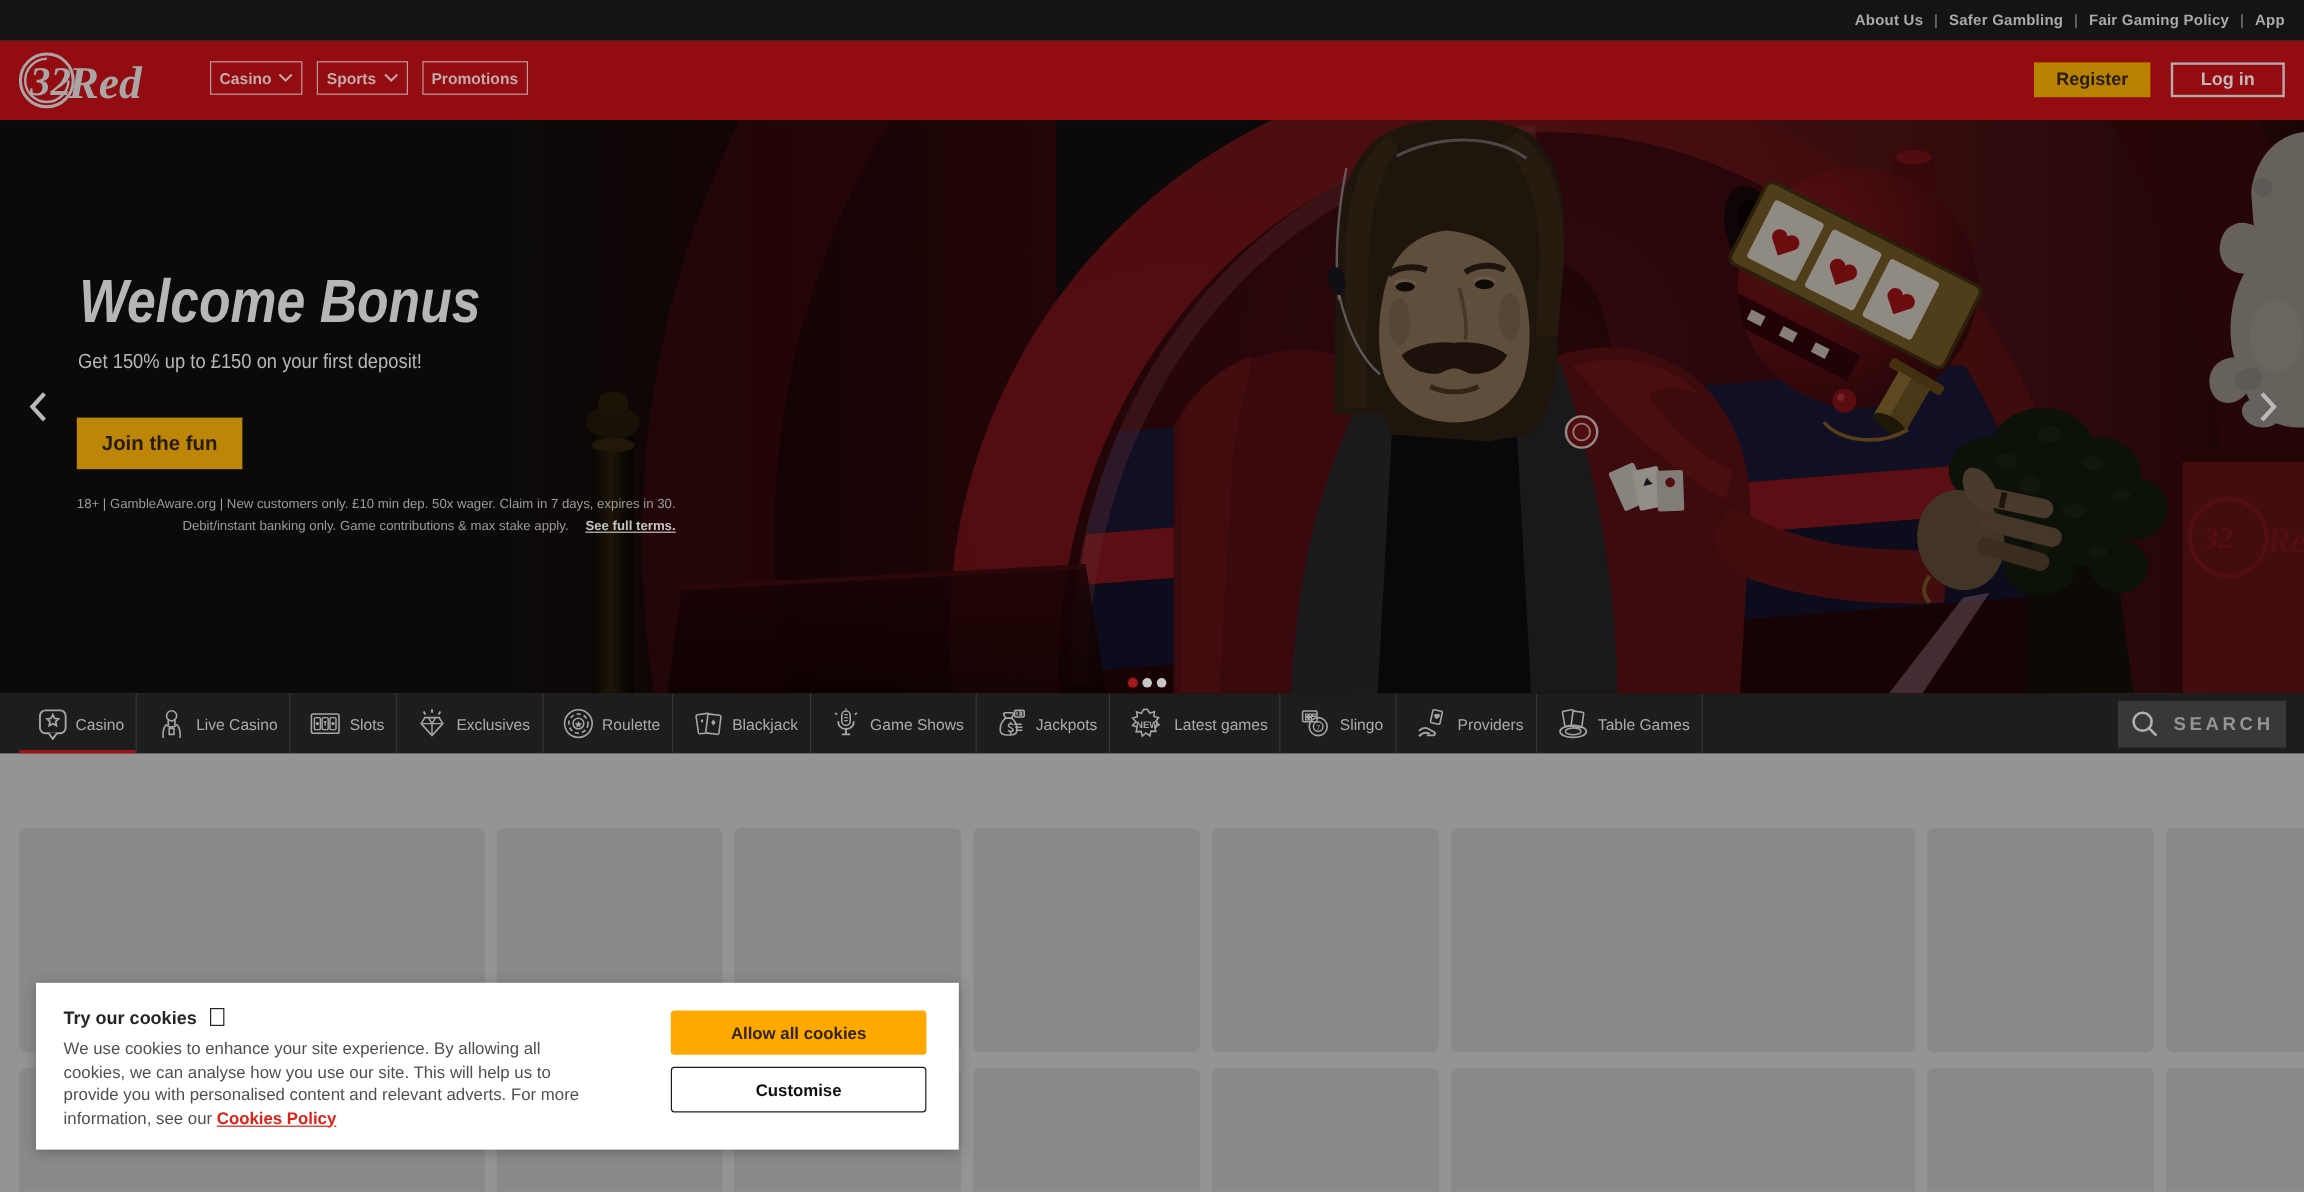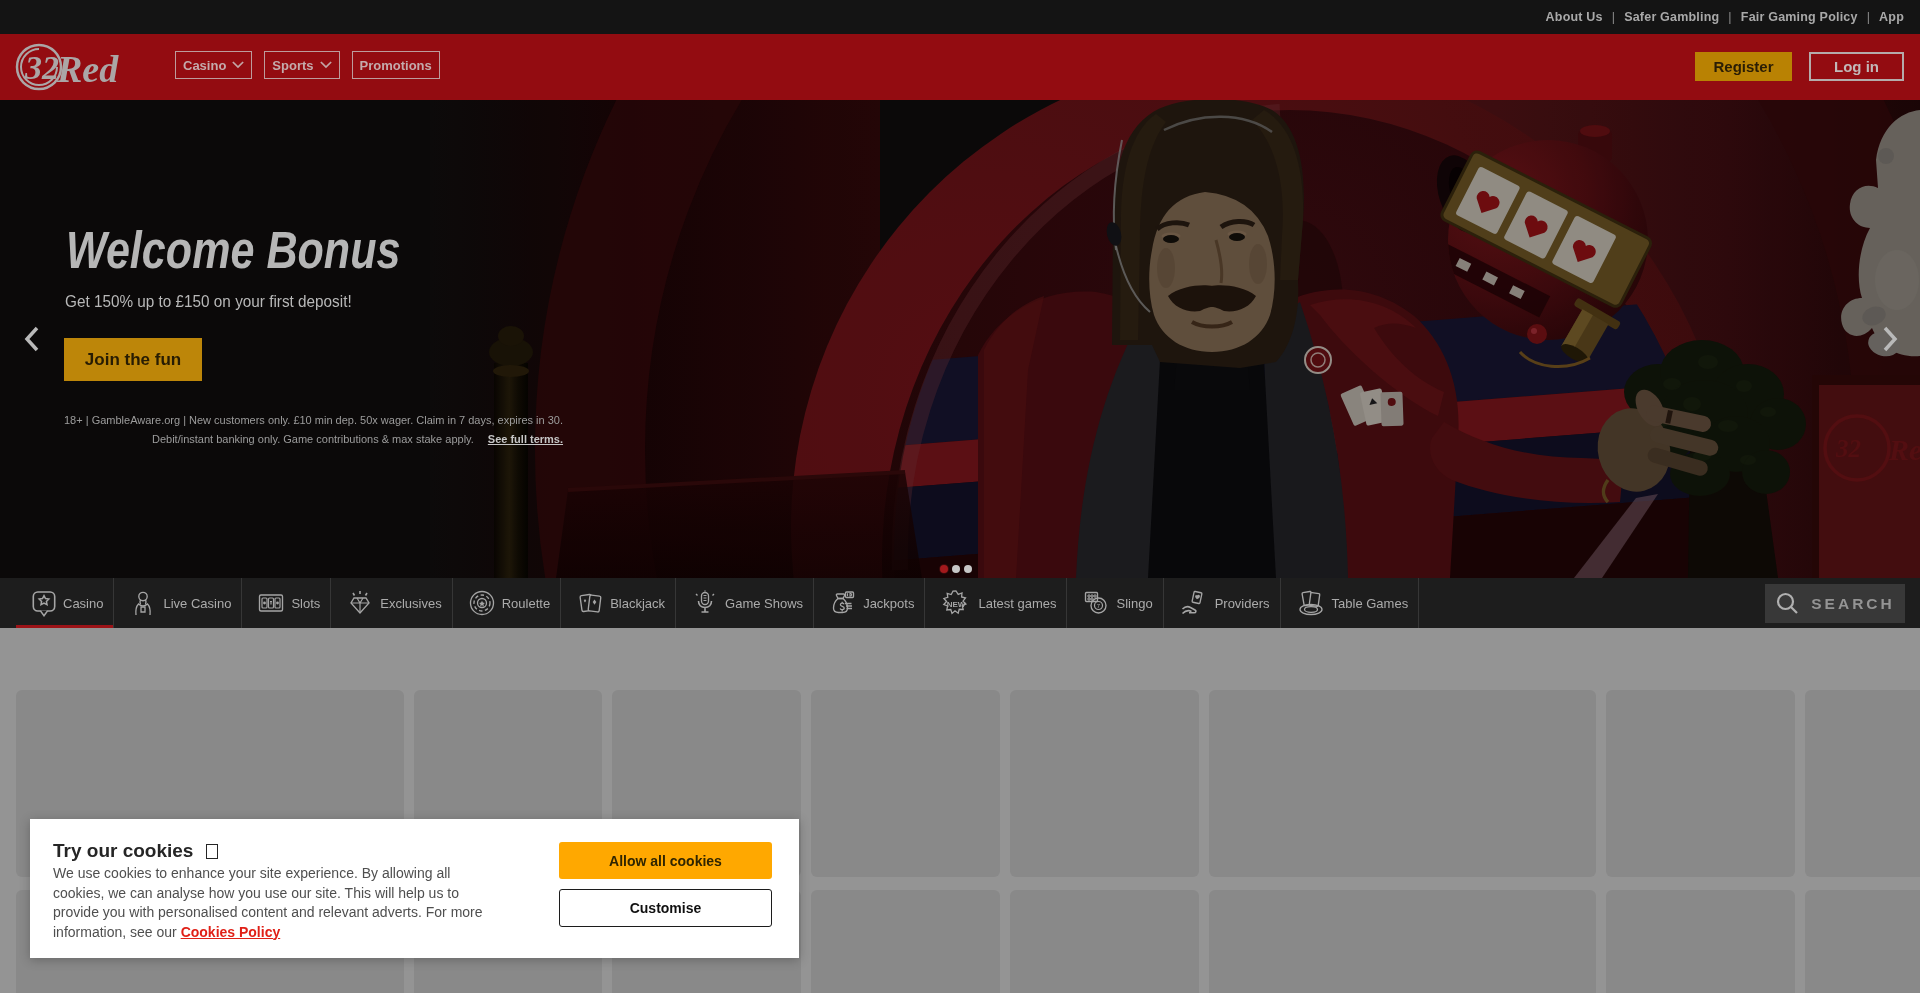--- a/index.html
+++ b/index.html
@@ -15,21 +15,21 @@
 .navbtn{height:28px;border:1px solid #bd9c9d;color:#c4abac;font-size:13px;font-weight:700;display:flex;align-items:center;padding:0 7px;gap:6px;background:transparent;}
 .navbtn svg{opacity:.9}
 #authbtns{position:absolute;right:16px;top:18px;display:flex;gap:17px;}
 #reg{width:97px;height:28.5px;background:#b98203;color:#2a1d05;font-weight:700;font-size:15px;display:flex;align-items:center;justify-content:center;}
 #login{width:95px;height:28.5px;border:2px solid #b5abab;color:#c2b8b8;font-weight:700;font-size:15px;display:flex;align-items:center;justify-content:center;}
 
 #hero{position:absolute;left:0;top:100px;width:1920px;height:478px;background:#0e0c0c;}
 #herotext h1,#herotext p.sub{position:absolute;z-index:5;}
 #herotext h1{left:66px;top:123px;font-size:51px;font-style:italic;font-weight:700;color:#b6b6b6;letter-spacing:0;transform:scaleX(.845);transform-origin:0 0;white-space:nowrap;line-height:56px;}
 #herotext p.sub{left:65px;top:191px;font-size:17px;color:#b8b8b8;transform:scaleX(.9);transform-origin:0 0;white-space:nowrap;line-height:21px;}
-#joinbtn{position:absolute;left:64px;top:238px;z-index:5;width:138px;height:43px;background:#bd8609;color:#271c03;font-weight:700;font-size:17px;display:flex;align-items:center;justify-content:center;}
+#joinbtn{position:absolute;left:64px;top:248px;z-index:5;width:138px;height:43px;background:#bd8609;color:#271c03;font-weight:700;font-size:17px;display:flex;align-items:center;justify-content:center;}
 #terms{position:absolute;left:64px;top:311px;font-size:11px;color:#9c9c9c;line-height:19px;z-index:5;text-align:right;}
 #terms .sft{color:#c6c6c6;font-weight:700;text-decoration:underline;margin-left:14px;}
 .chev{position:absolute;top:226px;z-index:6;color:#b9b9b9;}
 #dots{position:absolute;left:940px;top:465px;display:flex;gap:4px;z-index:6;}
 #dots i{width:8px;height:8px;border-radius:50%;background:#c7c7c7;display:block;}
 #dots i.act{background:#a3191c;box-shadow:0 0 0 1px #3a0b0c;}
 
 #catnav{position:absolute;left:0;top:578px;width:1920px;height:50px;background:#1d1d1d;display:flex;align-items:stretch;}
 .cat{display:flex;align-items:center;gap:7px;padding:0 10px 0 16px;border-right:1px solid #363636;color:#ababab;font-size:13px;position:relative;}
 .cat:first-child{margin-left:16px;}
@@ -40,21 +40,21 @@
 #content{position:absolute;left:0;top:628px;width:1920px;height:365px;background:#949494;}
 #rowhead{position:absolute;left:16px;top:20px;right:16px;display:flex;align-items:baseline;}
 #rowhead h2{font-size:24px;font-weight:700;color:#1e1e1e;letter-spacing:.2px;}
 #rowhead .count{margin-left:36px;font-size:13px;color:#454545;}
 #rowhead .more{margin-left:auto;font-size:12.5px;font-weight:700;color:#1e1e1e;}
 #grid{position:absolute;left:16px;top:62px;display:grid;grid-template-columns:repeat(10,188.8px);grid-auto-rows:187px;gap:13px 10px;}
 #grid .card{background:#898989;border-radius:6px;}
 #grid .w{grid-column:span 2;}
 
 #cookie{position:absolute;left:30px;top:819px;width:769px;height:139px;background:#ffffff;z-index:20;box-shadow:0 2px 10px rgba(0,0,0,.25);}
-#cookie h3{position:absolute;left:23px;top:21px;font-size:19px;color:#252525;text-align:center;}
+#cookie h3{position:absolute;left:23px;top:21px;font-size:15px;color:#252525;text-align:center;}
 #cookie h3 .tofu{display:inline-block;width:12px;height:15px;border:1.5px solid #252525;margin-left:7px;vertical-align:-2px;}
 #cookie .body{position:absolute;left:23px;top:45px;width:440px;font-size:14px;line-height:19.5px;color:#4f4f4f;}
 #cookie .body a{color:#e02017;font-weight:700;text-decoration:underline;}
 #allow{position:absolute;left:529px;top:23px;width:213px;height:37px;background:#ffa800;color:#302500;font-weight:700;font-size:14px;display:flex;align-items:center;justify-content:center;border-radius:3px;}
 #custom{position:absolute;left:529px;top:70px;width:213px;height:38px;background:#fff;border:1px solid #1c1c1c;color:#101010;font-weight:700;font-size:14px;display:flex;align-items:center;justify-content:center;border-radius:3px;}
 </style>
 </head>
 <body>
 <div id="page">
 <div id="topbar">

